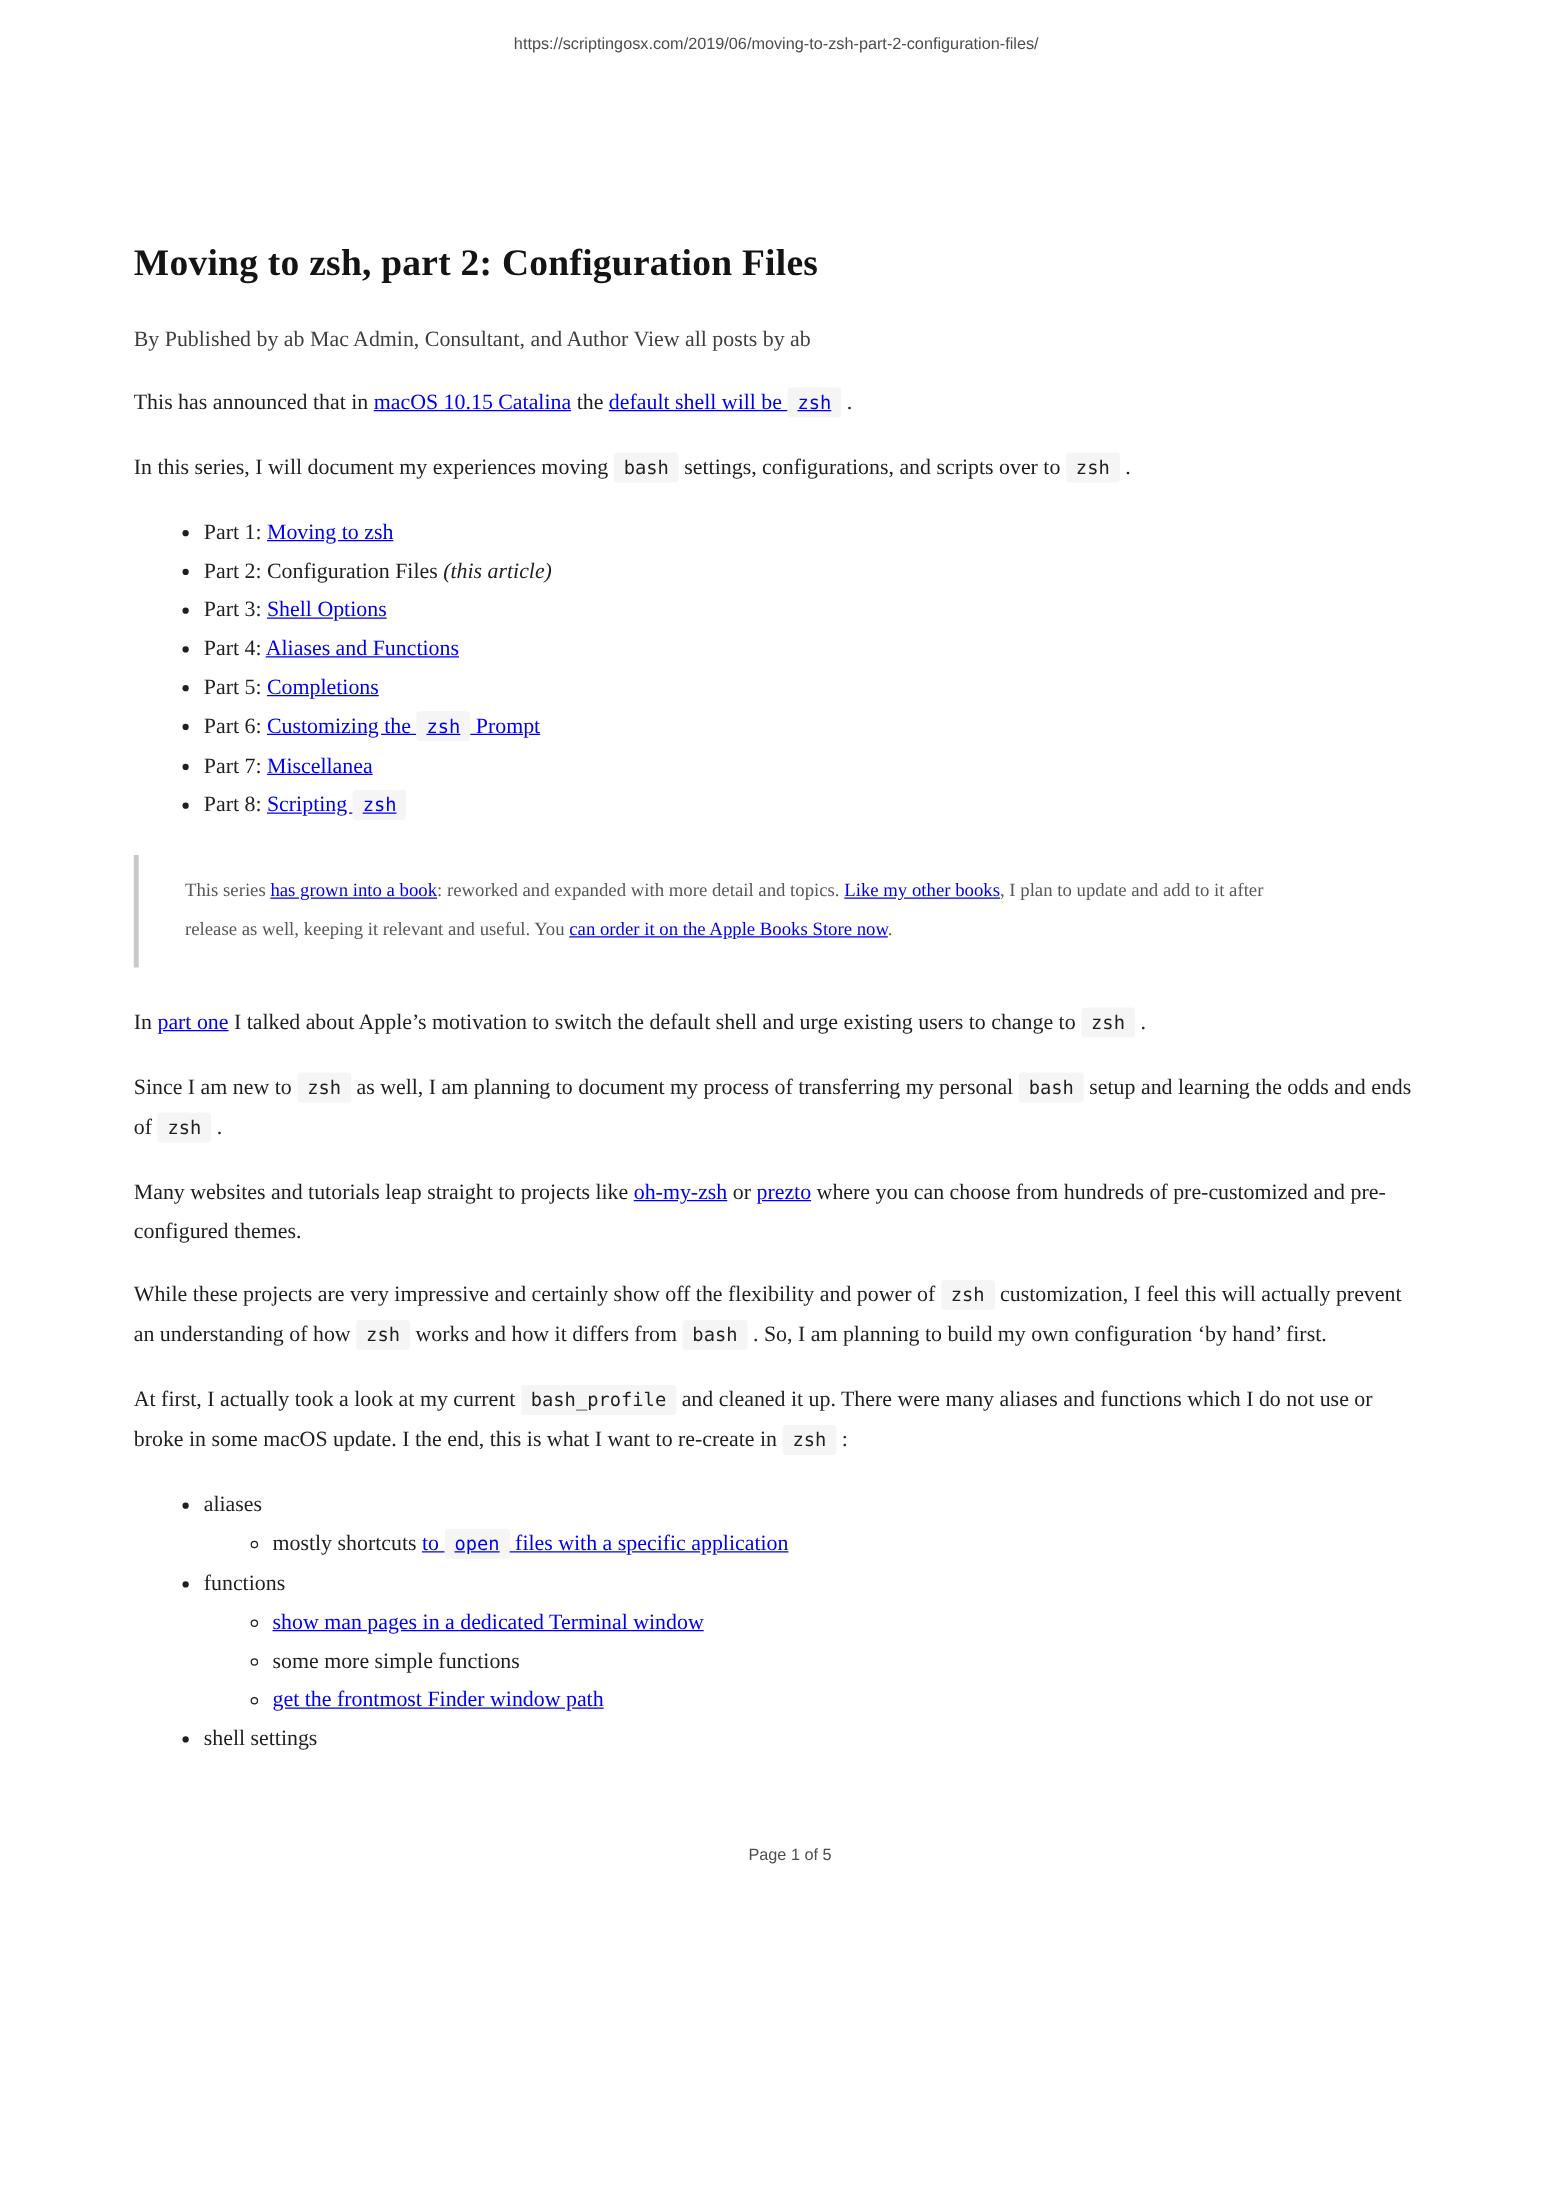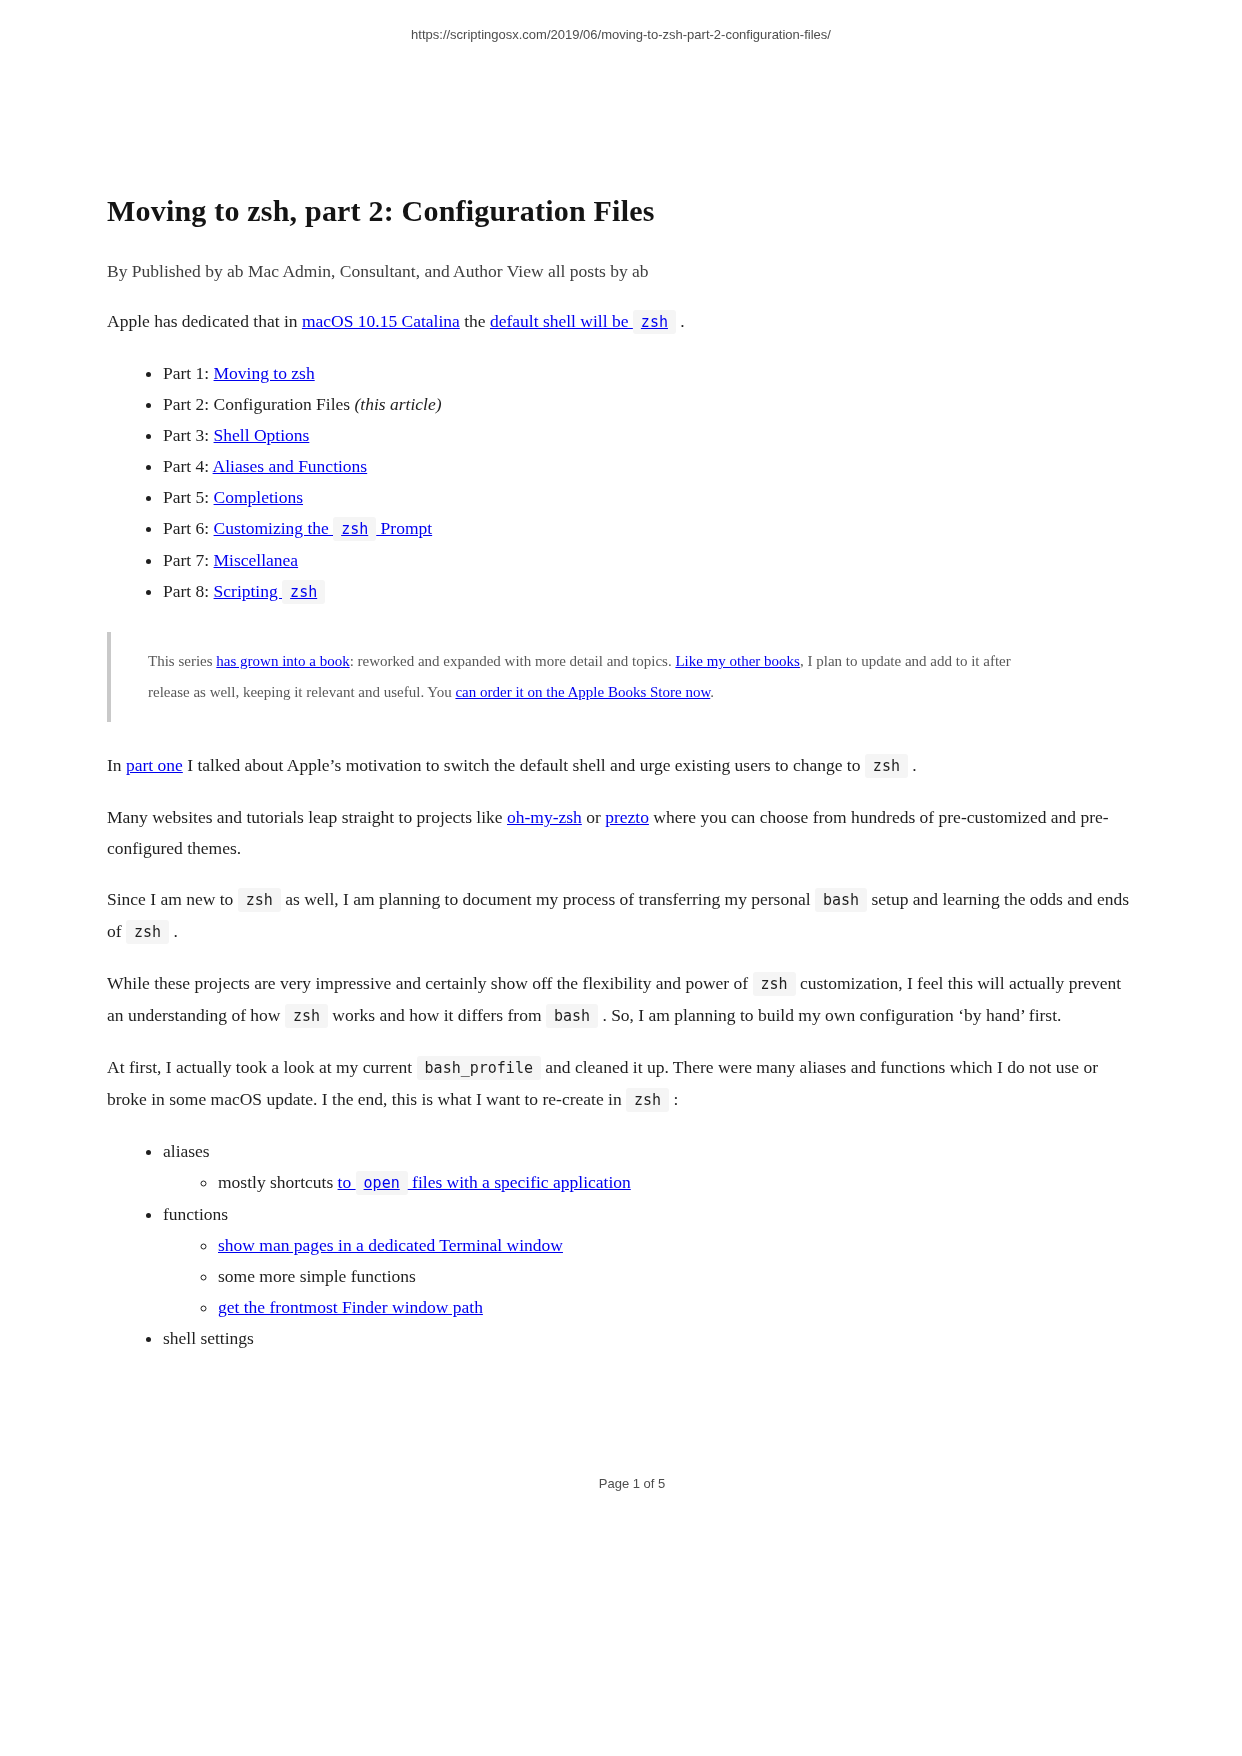--- a/index.html
+++ b/index.html
@@ -109,43 +109,44 @@
 
   <div class="print-header">https://scriptingosx.com/2019/06/moving-to-zsh-part-2-configuration-files/</div>
 
   <article class="content">
 
     <h1 class="title">Moving to zsh, part 2: Configuration Files</h1>
 
     <p class="byline">By Published by ab Mac Admin, Consultant, and Author View all posts by ab</p>
 
 
-    <p class="body-p"><span>Apple has dedicated that in </span><a class="lnk" href="#"><span>macOS 10.15 Catalina</span></a><span> the </span><a class="lnk" href="#"><span>default shell will be </span></a><a class="lnk" href="#"><code class="code">zsh</code></a><span> .</span></p>
+    <p class="body-p"><span>This has announced that in </span><a class="lnk" href="#"><span>macOS 10.15 Catalina</span></a><span> the </span><a class="lnk" href="#"><span>default shell will be </span></a><a class="lnk" href="#"><code class="code">zsh</code></a><span> .</span></p>
 
+    <p class="body-p"><span>In this series, I will document my experiences moving </span><code class="code">bash</code><span> settings, configurations, and scripts over to </span><code class="code">zsh</code><span> .</span></p>
 
     <ul class="parts">
       <li><span>Part 1: </span><a class="lnk" href="#"><span>Moving to zsh</span></a></li>
       <li><span>Part 2: Configuration Files </span><span class="it">(this article)</span></li>
       <li><span>Part 3: </span><a class="lnk" href="#"><span>Shell Options</span></a></li>
       <li><span>Part 4: </span><a class="lnk" href="#"><span>Aliases and Functions</span></a></li>
       <li><span>Part 5: </span><a class="lnk" href="#"><span>Completions</span></a></li>
       <li><span>Part 6: </span><a class="lnk" href="#"><span>Customizing the </span></a><a class="lnk" href="#"><code class="code">zsh</code></a><a class="lnk" href="#"><span> Prompt</span></a></li>
       <li><span>Part 7: </span><a class="lnk" href="#"><span>Miscellanea</span></a></li>
       <li><span>Part 8: </span><a class="lnk" href="#"><span>Scripting </span></a><a class="lnk" href="#"><code class="code">zsh</code></a></li>
     </ul>
 
     <blockquote class="book-note">
       <p><span>This series </span><a class="lnk" href="#"><span>has grown into a book</span></a><span>: reworked and expanded with more detail and topics. </span><a class="lnk" href="#"><span>Like my other books</span></a><span>, I plan to update and add to it after release as well, keeping it relevant and useful. You </span><a class="lnk" href="#"><span>can order it on the Apple Books Store now</span></a><span>.</span></p>
     </blockquote>
 
     <p class="body-p"><span>In </span><a class="lnk" href="#"><span>part one</span></a><span> I talked about Apple’s motivation to switch the default shell and urge existing users to change to </span><code class="code">zsh</code><span> .</span></p>
 
+    <p class="body-p"><span>Since I am new to </span><code class="code">zsh</code><span> as well, I am planning to document my process of transferring my personal </span><code class="code">bash</code><span> setup and learning the odds and ends of </span><code class="code">zsh</code><span> .</span></p>
+
     <p class="body-p"><span>Many websites and tutorials leap straight to projects like </span><a class="lnk" href="#"><span>oh-my-zsh</span></a><span> or </span><a class="lnk" href="#"><span>prezto</span></a><span> where you can choose from hundreds of pre-customized and pre-configured themes.</span></p>
-
-    <p class="body-p"><span>Since I am new to </span><code class="code">zsh</code><span> as well, I am planning to document my process of transferring my personal </span><code class="code">bash</code><span> setup and learning the odds and ends of </span><code class="code">zsh</code><span> .</span></p>
 
     <p class="body-p"><span>While these projects are very impressive and certainly show off the flexibility and power of </span><code class="code">zsh</code><span> customization, I feel this will actually prevent an understanding of how </span><code class="code">zsh</code><span> works and how it differs from </span><code class="code">bash</code><span> . So, I am planning to build my own configuration ‘by hand’ first.</span></p>
 
     <p class="body-p"><span>At first, I actually took a look at my current </span><code class="code">bash_profile</code><span> and cleaned it up. There were many aliases and functions which I do not use or broke in some macOS update. I the end, this is what I want to re-create in </span><code class="code">zsh</code><span> :</span></p>
 
     <ul class="outline">
       <li>
         <span><span>aliases</span></span>
         <ul class="sub">
           <li><span>mostly shortcuts </span><a class="lnk" href="#"><span>to </span></a><a class="lnk" href="#"><code class="code">open</code></a><a class="lnk" href="#"><span> files with a specific application</span></a></li>

